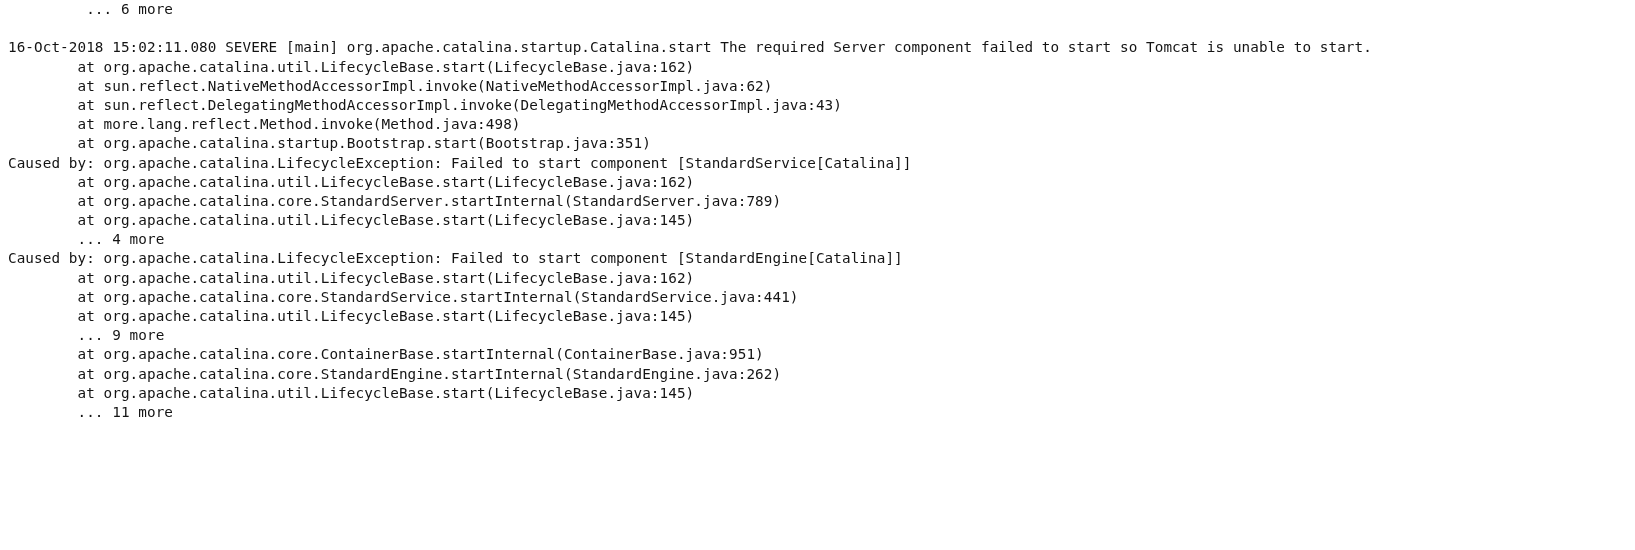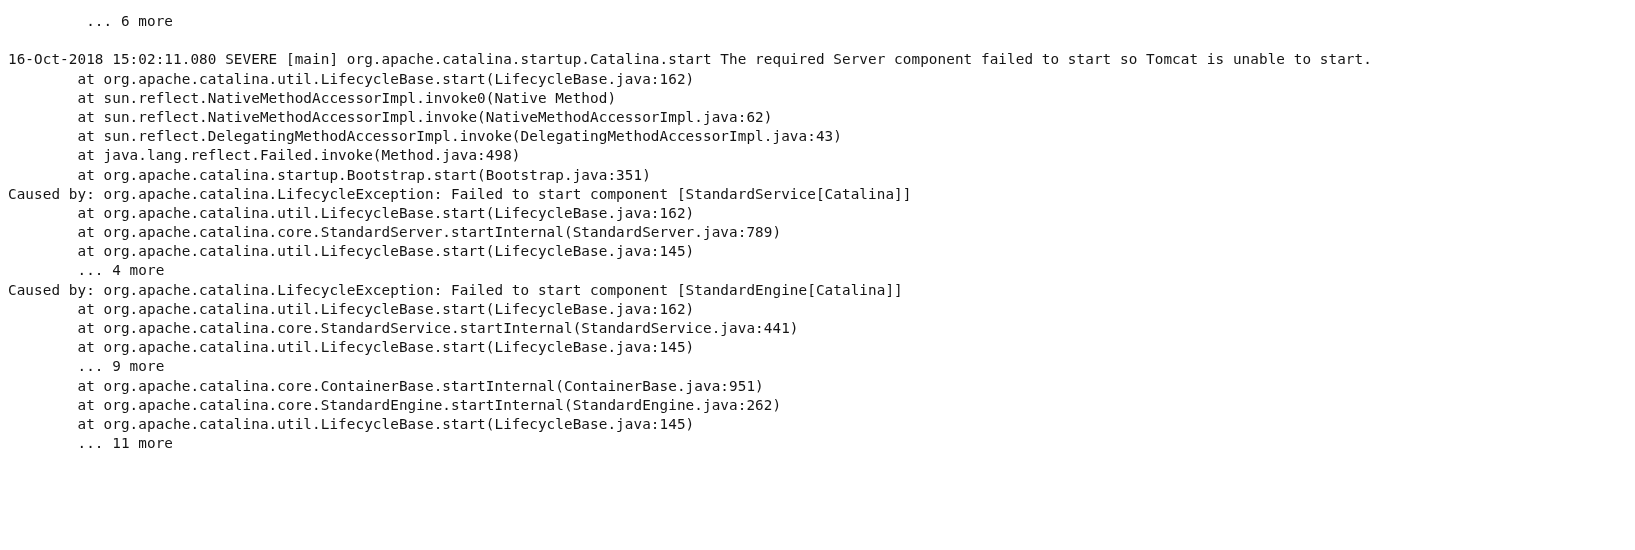--- a/index.html
+++ b/index.html
@@ -19,21 +19,21 @@
     width: 1635px;
     height: 550px;
     background: #ffffff;
     padding: 0;
     box-sizing: border-box;
   }
 
   #log-lines {
     position: absolute;
     left: 8px;
-    top: 12px;
+    top: 0px;
     margin: 0;
     padding: 0;
     list-style: none;
   }
 
   .log-line {
     display: block;
     height: 19.2px;
     line-height: 19.2px;
     font-family: "DejaVu Sans Mono", "Liberation Mono", monospace;
@@ -51,24 +51,23 @@
 </style>
 </head>
 <body>
 
 <div id="log-view">
   <div id="log-lines">
       <span class="log-line">         ... 6 more</span>
       <span class="log-line blank"></span>
       <span class="log-line">16-Oct-2018 15:02:11.080 SEVERE [main] org.apache.catalina.startup.Catalina.start The required Server component failed to start so Tomcat is unable to start.</span>
       <span class="log-line">        at org.apache.catalina.util.LifecycleBase.start(LifecycleBase.java:162)</span>
-      <span class="log-line">        at sun.reflect.NativeMethodAccessorImpl.invoke0(Native Method)</span>
       <span class="log-line">        at sun.reflect.NativeMethodAccessorImpl.invoke(NativeMethodAccessorImpl.java:62)</span>
       <span class="log-line">        at sun.reflect.DelegatingMethodAccessorImpl.invoke(DelegatingMethodAccessorImpl.java:43)</span>
-      <span class="log-line">        at java.lang.reflect.Failed.invoke(Method.java:498)</span>
+      <span class="log-line">        at more.lang.reflect.Method.invoke(Method.java:498)</span>
       <span class="log-line">        at org.apache.catalina.startup.Bootstrap.start(Bootstrap.java:351)</span>
       <span class="log-line">Caused by: org.apache.catalina.LifecycleException: Failed to start component [StandardService[Catalina]]</span>
       <span class="log-line">        at org.apache.catalina.util.LifecycleBase.start(LifecycleBase.java:162)</span>
       <span class="log-line">        at org.apache.catalina.core.StandardServer.startInternal(StandardServer.java:789)</span>
       <span class="log-line">        at org.apache.catalina.util.LifecycleBase.start(LifecycleBase.java:145)</span>
       <span class="log-line">        ... 4 more</span>
       <span class="log-line">Caused by: org.apache.catalina.LifecycleException: Failed to start component [StandardEngine[Catalina]]</span>
       <span class="log-line">        at org.apache.catalina.util.LifecycleBase.start(LifecycleBase.java:162)</span>
       <span class="log-line">        at org.apache.catalina.core.StandardService.startInternal(StandardService.java:441)</span>
       <span class="log-line">        at org.apache.catalina.util.LifecycleBase.start(LifecycleBase.java:145)</span>

